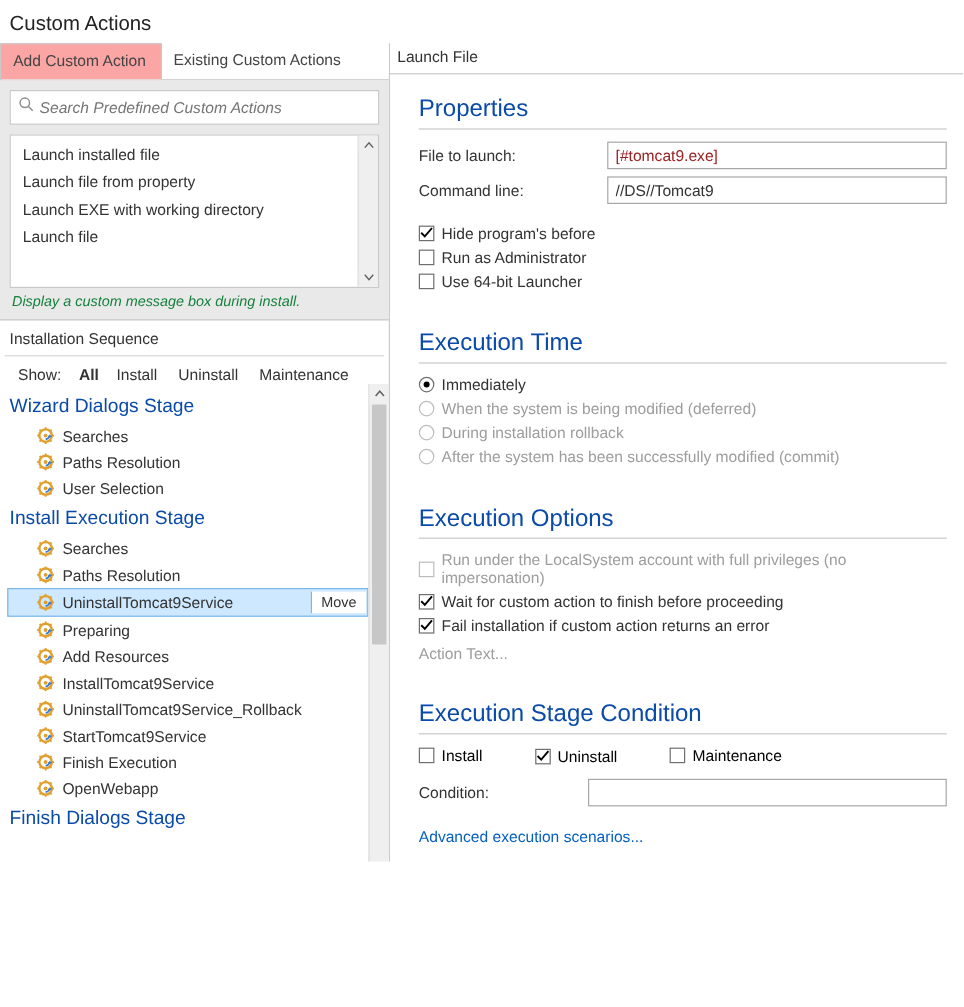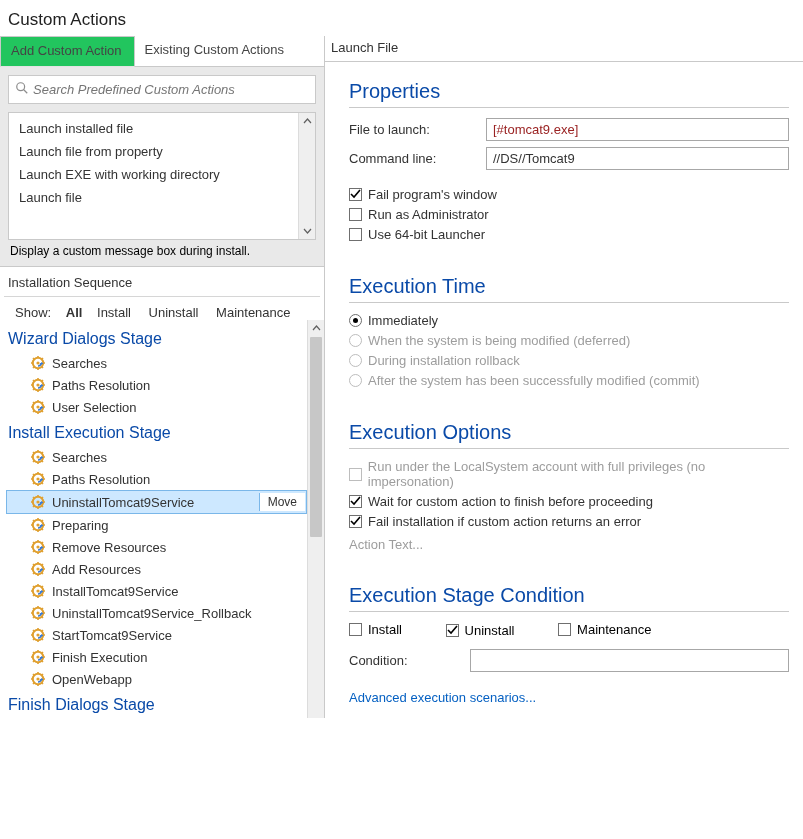--- a/index.html
+++ b/index.html
@@ -4,53 +4,53 @@
 <style>
   * { box-sizing: border-box; font-family: "Segoe UI", Tahoma, Arial, sans-serif; }
   html,body { margin:0; padding:0; background:#fff; color:#000; }
   .root { width:803px; height:718px; overflow:hidden; position:relative; }
   .title { font-size:17px; padding:10px 6px 6px 8px; color:#222; }
   .cols { display:flex; height:800px; }
   
   .left { width:325px; border-right:1px solid #c9c9c9; display:flex; flex-direction:column; }
   .tabs { display:flex; border-bottom:1px solid #c9c9c9; font-size:13px; background:#fff; }
   .tab { padding:6px 12px 8px 10px; color:#444; cursor:pointer; }
-  .tab.active { background:#22c55e; border:1px solid #c9c9c9; border-bottom:1px solid #e3e3e3; margin-bottom:-1px; }
+  .tab.active { background:#fca5a5; border:1px solid #c9c9c9; border-bottom:1px solid #e3e3e3; margin-bottom:-1px; }
   .panel-bg { background:#e9e9e9; padding:8px; border-bottom:1px solid #c9c9c9; }
   .search-wrap { display:flex; align-items:center; background:#fff; border:1px solid #c9c9c9; padding:4px 6px; }
   .search-wrap svg { flex:none; }
   .search-input { border:none; outline:none; width:100%; font-size:13px; font-style:italic; color:#8d8d8d; padding:2px 4px; }
   .listbox { background:#fff; border:1px solid #c9c9c9; margin-top:8px; height:128px; overflow:hidden; position:relative; }
   .listbox-items { padding:4px 0; }
   .list-item { font-size:13px; padding:4px 10px; color:#333; cursor:default; }
   .lb-scroll { position:absolute; right:0; top:0; bottom:0; width:17px; background:#efefef; border-left:1px solid #dcdcdc; }
   .lb-btn { height:17px; background:#efefef; display:flex; align-items:center; justify-content:center; }
   .lb-btn svg { display:block; }
-  .hint { font-size:12px; color:#000000; padding:4px 2px 0 2px; }
+  .hint { font-size:12px; font-style:italic; color:#15803d; padding:4px 2px 0 2px; }
   .seq-title { font-size:13px; color:#333; padding:8px 0 6px 4px; border-bottom:1px solid #d6d6d6; margin:0 4px; }
   .show-row { font-size:13px; color:#333; padding:8px 4px 0 8px; }
   .show-row b { font-weight:700; margin:0 4px; }
   .show-row span { margin:0 7px; }
   .tree-wrap { position:relative; flex:1; overflow:hidden; }
   .tree-scroll { position:absolute; right:0; top:0; bottom:0; width:17px; background:#efefef; border-left:1px solid #dcdcdc; }
   .tree-scroll .thumb { position:absolute; top:17px; left:2px; right:2px; height:200px; background:#c7c7c7; border-radius:1px; }
   .tree { padding:4px 17px 4px 6px; height:100%; overflow:hidden; }
   .stage { color:#0a4aa8; font-size:16px; padding:6px 2px 4px 2px; }
   .seq-item { display:flex; align-items:center; font-size:13px; color:#333; padding:3px 2px 3px 24px; cursor:default; position:relative; }
   .seq-item .gear { margin-right:6px; flex:none; }
   .seq-item.sel { background:#cde8ff; border:1px solid #7ab7e9; padding:2px 1px 2px 23px; }
   .seq-item.sel .mv { margin-left:auto; border-left:1px solid #7ab7e9; padding:2px 8px; background:#fff; font-size:12px; }
   
   .gear { width:16px; height:16px; display:inline-block; }
   
   .right { flex:1; padding:0 0 0 0; overflow:hidden; }
   .rt-title { font-size:13px; color:#333; padding:4px 0 6px 6px; border-bottom:1px solid #c9c9c9; }
   .rt-body { padding:10px 14px 0 24px; font-size:13px; }
   .section-h { color:#0a4aa8; font-size:20px; border-bottom:1px solid #c9c9c9; padding:2px 0 4px 0; margin:6px 0 10px 0; }
-  .form-row { display:flex; align-items:center; margin:6px 0; }
+  .form-row { display:flex; align-items:center; margin:6px 0;gap:20px; }
   .form-lbl { width:126px; color:#333; }
   .txt { border:1px solid #a7a7a7; padding:3px 6px; font-size:13px; flex:1; min-width:0; background:#fff; color:#333;margin-left:11px; }
   .txt.red { color:#9a2222; }
   .cb-row { display:flex; align-items:center; margin:5px 0 5px 0; color:#333; }
   .cb-row.disabled { color:#9d9d9d; }
   .cb { width:13px; height:13px; border:1px solid #6f6f6f; margin-right:6px; display:flex; align-items:center; justify-content:center; background:#fff; }
   .cb.disabled { border-color:#bdbdbd; }
   .cb svg { display:block; }
   .cb-lbl { }
   .radio { width:13px; height:13px; border:1px solid #6f6f6f; border-radius:50%; margin-right:6px; display:flex; align-items:center; justify-content:center; background:#fff; }
@@ -201,30 +201,20 @@
                 <span>Preparing</span>
               </div>
               <div class="seq-item">
                 <span class="gear"><svg width="16" height="16" viewBox="0 0 16 16">
     <circle cx="8" cy="8" r="5.2" fill="none" stroke="#e0a030" stroke-width="2"></circle>
     <circle cx="8" cy="8" r="1.6" fill="#e0a030"></circle>
     <path d="M15 8 l-2 0 M1 8 l2 0 M8 1 l0 2 M8 15 l0 -2 M13 3 l-1.4 1.4 M3 13 l1.4 -1.4 M13 13 l-1.4 -1.4 M3 3 l1.4 1.4" stroke="#e0a030" stroke-width="1.6"></path>
     <path d="M11 8 a3 3 0 0 1 -3 3" fill="none" stroke="#3a7ad1" stroke-width="1.6"></path>
     <polygon points="11,7 13.5,8.5 11,10" fill="#3a7ad1"></polygon>
   </svg></span>
-                <span>Remove Resources</span>
-              </div>
-              <div class="seq-item">
-                <span class="gear"><svg width="16" height="16" viewBox="0 0 16 16">
-    <circle cx="8" cy="8" r="5.2" fill="none" stroke="#e0a030" stroke-width="2"></circle>
-    <circle cx="8" cy="8" r="1.6" fill="#e0a030"></circle>
-    <path d="M15 8 l-2 0 M1 8 l2 0 M8 1 l0 2 M8 15 l0 -2 M13 3 l-1.4 1.4 M3 13 l1.4 -1.4 M13 13 l-1.4 -1.4 M3 3 l1.4 1.4" stroke="#e0a030" stroke-width="1.6"></path>
-    <path d="M11 8 a3 3 0 0 1 -3 3" fill="none" stroke="#3a7ad1" stroke-width="1.6"></path>
-    <polygon points="11,7 13.5,8.5 11,10" fill="#3a7ad1"></polygon>
-  </svg></span>
                 <span>Add Resources</span>
               </div>
               <div class="seq-item">
                 <span class="gear"><svg width="16" height="16" viewBox="0 0 16 16">
     <circle cx="8" cy="8" r="5.2" fill="none" stroke="#e0a030" stroke-width="2"></circle>
     <circle cx="8" cy="8" r="1.6" fill="#e0a030"></circle>
     <path d="M15 8 l-2 0 M1 8 l2 0 M8 1 l0 2 M8 15 l0 -2 M13 3 l-1.4 1.4 M3 13 l1.4 -1.4 M13 13 l-1.4 -1.4 M3 3 l1.4 1.4" stroke="#e0a030" stroke-width="1.6"></path>
     <path d="M11 8 a3 3 0 0 1 -3 3" fill="none" stroke="#3a7ad1" stroke-width="1.6"></path>
     <polygon points="11,7 13.5,8.5 11,10" fill="#3a7ad1"></polygon>
   </svg></span>
@@ -308,21 +298,21 @@
         </div>
 
         <div style="height:6px"></div>
 
         <div class="cb-row">
           <span class="cb">
             <svg width="11" height="11">
                 <polyline points="1,5 4,8 10,1" fill="none" stroke="#000" stroke-width="1.6"></polyline>
               </svg>
           </span>
-          <span class="cb-lbl">Fail program's window</span>
+          <span class="cb-lbl">Hide program's before</span>
         </div>
         <div class="cb-row">
           <span class="cb"></span>
           <span class="cb-lbl">Run as Administrator</span>
         </div>
         <div class="cb-row">
           <span class="cb"></span>
           <span class="cb-lbl">Use 64-bit Launcher</span>
         </div>
 

